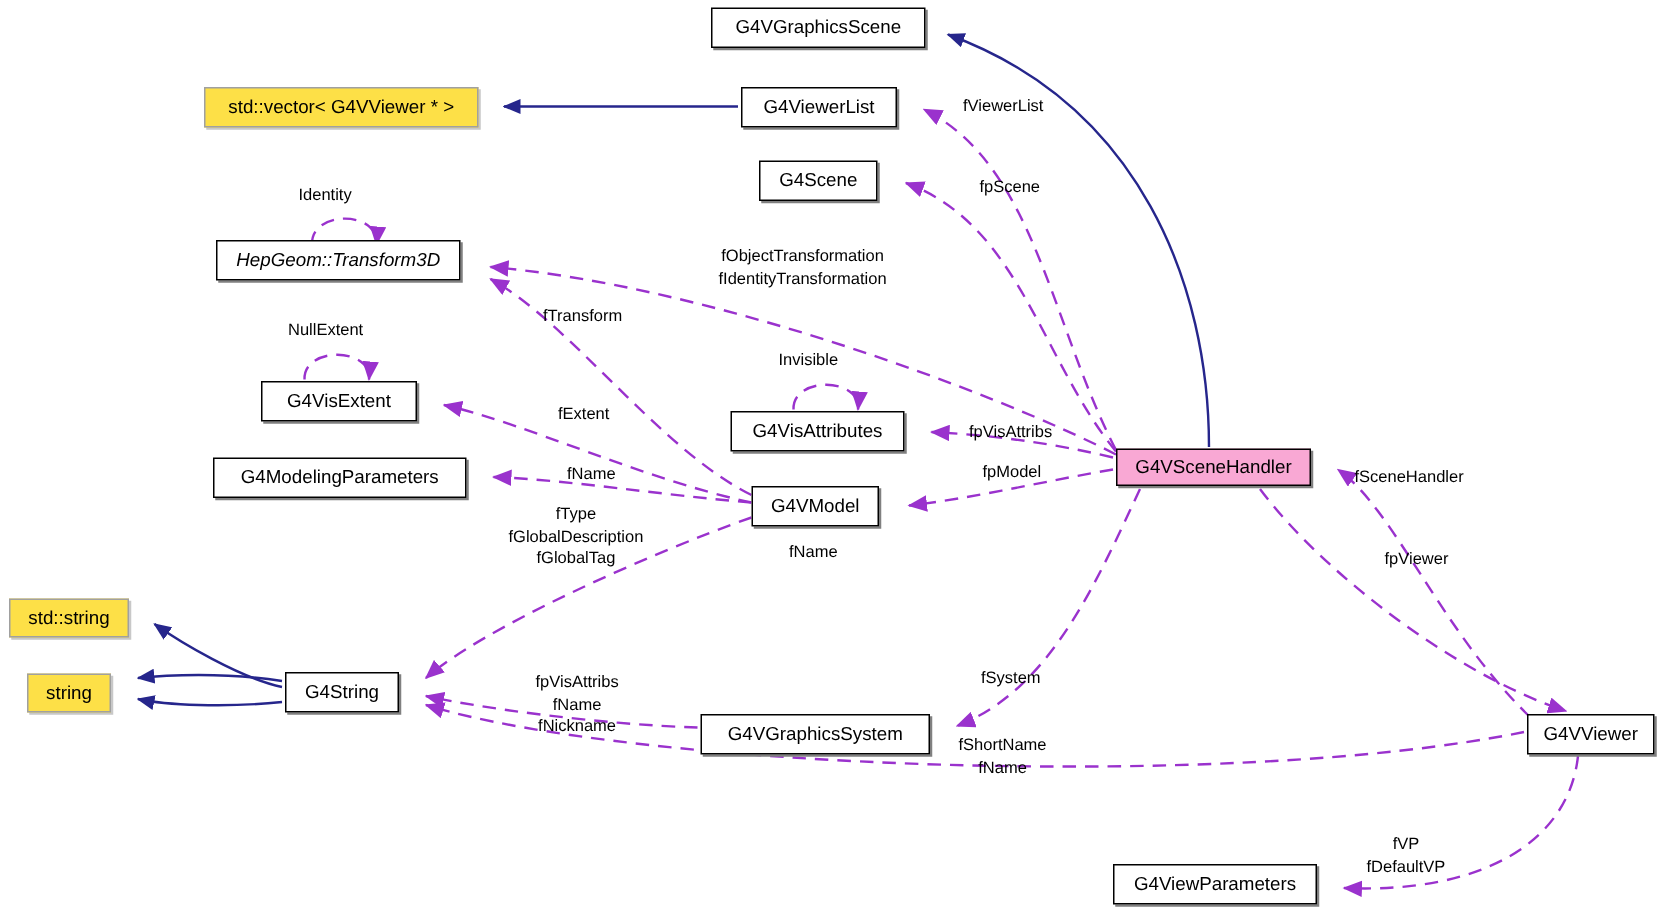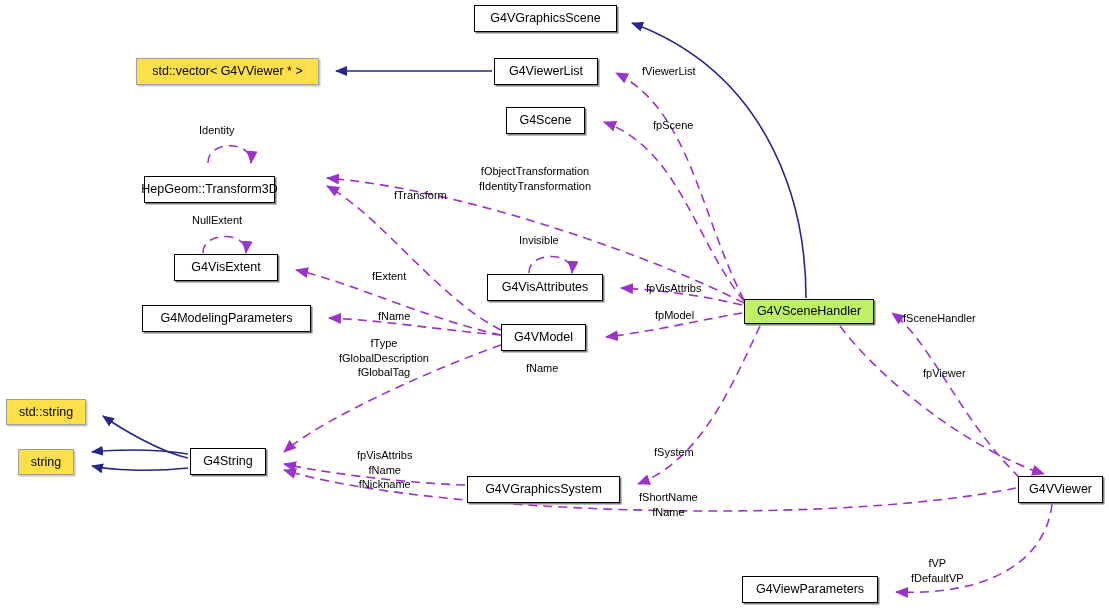--- a/index.html
+++ b/index.html
@@ -14,21 +14,21 @@
     font-size:12.5px;line-height:1;color:#000;
     white-space:nowrap;
   }
   
   .node.cls{
     background:#ffffff;border:1px solid #000000;
     box-shadow:1.5px 1.5px 0 0 #808080;
   }
   
   .node.focus{
-    background:#bef264;border:1px solid #000000;
+    background:#f9a8d4;border:1px solid #000000;
     box-shadow:1.5px 1.5px 0 0 #808080;
   }
   
   .node.ext{
     background:#fde047;border:1px solid #a0a0a0;
     box-shadow:1.5px 1.5px 0 0 #c8c8c8;
   }
   .elabel{
     position:absolute;font-size:11px;line-height:14.6px;
     color:#000;white-space:nowrap;text-align:center;
@@ -106,21 +106,21 @@
     </div>
     <div class="node ext" style="left: 136px; top: 58px; width: 183px; height: 27px;">
       <span>std::vector&lt; G4VViewer * &gt;</span>
     </div>
     <div class="node cls" style="left: 494px; top: 58px; width: 104px; height: 27px;">
       <span>G4ViewerList</span>
     </div>
     <div class="node cls" style="left: 506px; top: 107px; width: 79px; height: 27px;">
       <span>G4Scene</span>
     </div>
-    <div class="node cls" style="left: 144px; top: 176px; width: 131px; height: 27px;">
+    <div class="node cls" style="left: 144px; top: 160px; width: 163px; height: 27px; font-style: italic;">
       <span>HepGeom::Transform3D</span>
     </div>
     <div class="node cls" style="left: 174px; top: 254px; width: 104px; height: 27px;">
       <span>G4VisExtent</span>
     </div>
     <div class="node cls" style="left: 487px; top: 274px; width: 116px; height: 27px;">
       <span>G4VisAttributes</span>
     </div>
     <div class="node cls" style="left: 142px; top: 305px; width: 169px; height: 27px;">
       <span>G4ModelingParameters</span>
@@ -157,21 +157,21 @@
     <div class="elabel" style="left: 653px; top: 118px;">
       <span>fpScene</span>
     </div>
     <div class="elabel" style="left: 199px; top: 123px;">
       <span>Identity</span>
     </div>
     <div class="elabel" style="left: 479px; top: 164px;">
       <span>fObjectTransformation</span>
       <span>fIdentityTransformation</span>
     </div>
-    <div class="elabel" style="left: 362px; top: 188px; margin-left: 32px;">
+    <div class="elabel" style="left: 362px; top: 204px;">
       <span>fTransform</span>
     </div>
     <div class="elabel" style="left: 192px; top: 213px;">
       <span>NullExtent</span>
     </div>
     <div class="elabel" style="left: 519px; top: 233px;">
       <span>Invisible</span>
     </div>
     <div class="elabel" style="left: 372px; top: 269px;">
       <span>fExtent</span>

